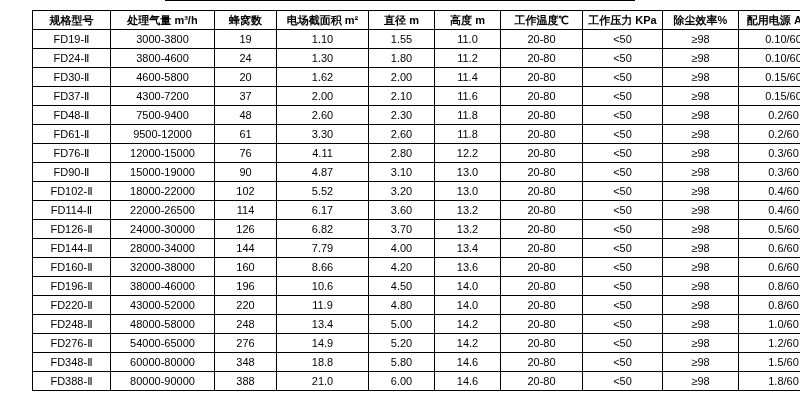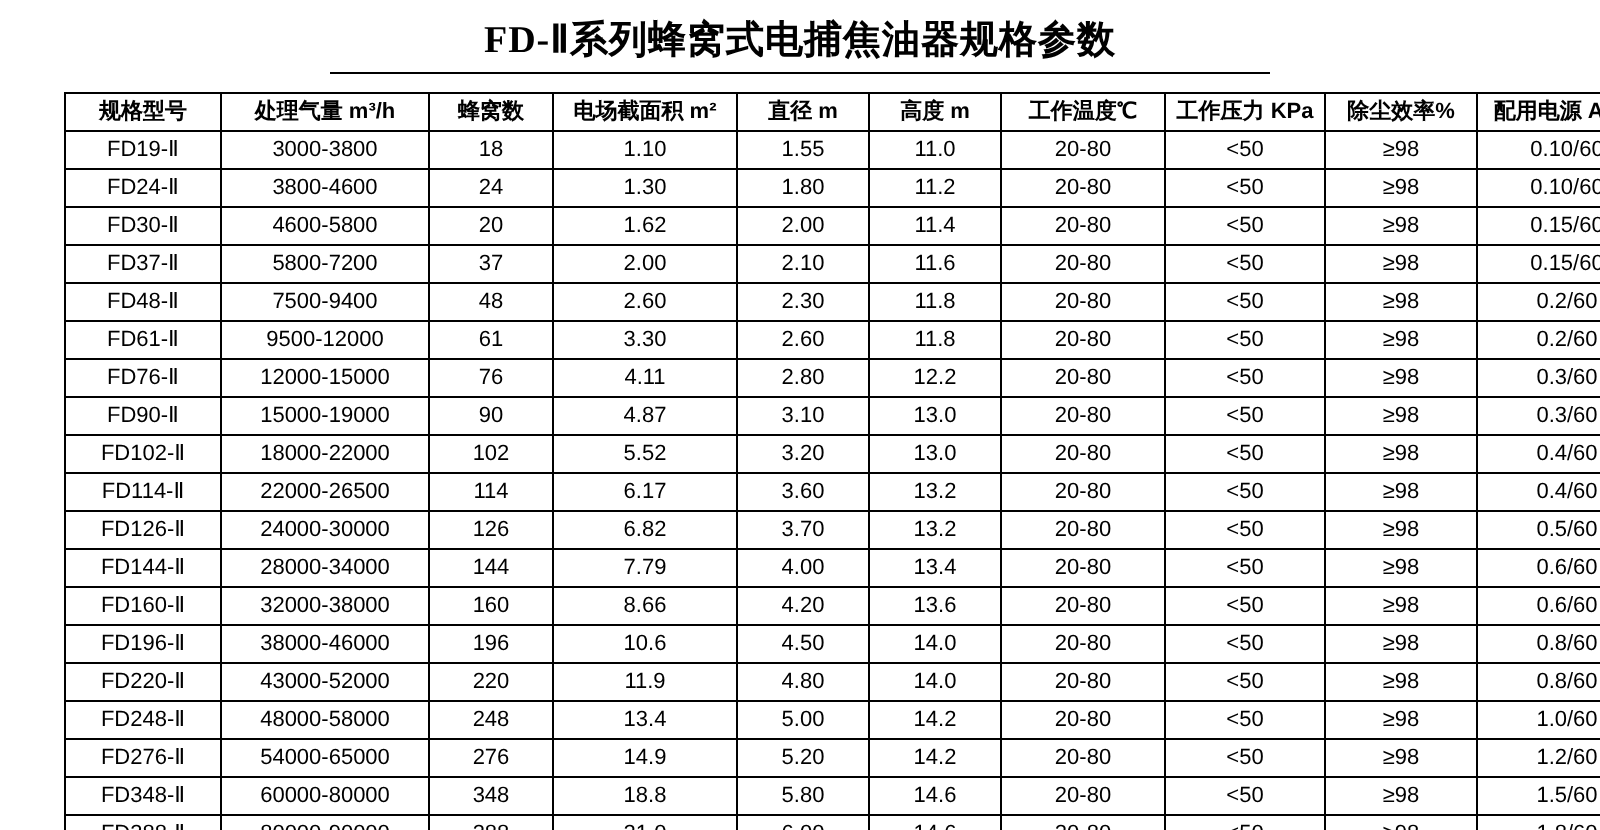--- a/index.html
+++ b/index.html
@@ -78,21 +78,20 @@
   col.c6 { width: 82px; }
   col.c7 { width: 80px; }
   col.c8 { width: 76px; }
   col.c9 { width: 90px; }
 </style>
 </head>
 <body>
 
 <div class="page">
 
-  <div class="title">FD-Ⅱ系列蜂窝式电捕焦油器规格参数</div>
   <div class="title-underline"></div>
 
   <div class="table-wrap">
     <table class="spec">
       <colgroup>
         <col class="c0">
           <col class="c1">
           <col class="c2">
           <col class="c3">
           <col class="c4">
@@ -113,21 +112,21 @@
             <th>工作温度℃</th>
             <th>工作压力 KPa</th>
             <th>除尘效率%</th>
             <th>配用电源 A/KV</th>
           </tr>
       </thead>
       <tbody id="table-body">
           <tr>
             <td class="model">FD19-Ⅱ</td>
             <td>3000-3800</td>
-            <td>18</td>
+            <td>19</td>
             <td>1.10</td>
             <td>1.55</td>
             <td>11.0</td>
             <td>20-80</td>
             <td>&lt;50</td>
             <td>≥98</td>
             <td>0.10/60</td>
           </tr>
           <tr>
             <td class="model">FD24-Ⅱ</td>
@@ -148,21 +147,21 @@
             <td>1.62</td>
             <td>2.00</td>
             <td>11.4</td>
             <td>20-80</td>
             <td>&lt;50</td>
             <td>≥98</td>
             <td>0.15/60</td>
           </tr>
           <tr>
             <td class="model">FD37-Ⅱ</td>
-            <td>5800-7200</td>
+            <td>4300-7200</td>
             <td>37</td>
             <td>2.00</td>
             <td>2.10</td>
             <td>11.6</td>
             <td>20-80</td>
             <td>&lt;50</td>
             <td>≥98</td>
             <td>0.15/60</td>
           </tr>
           <tr>

